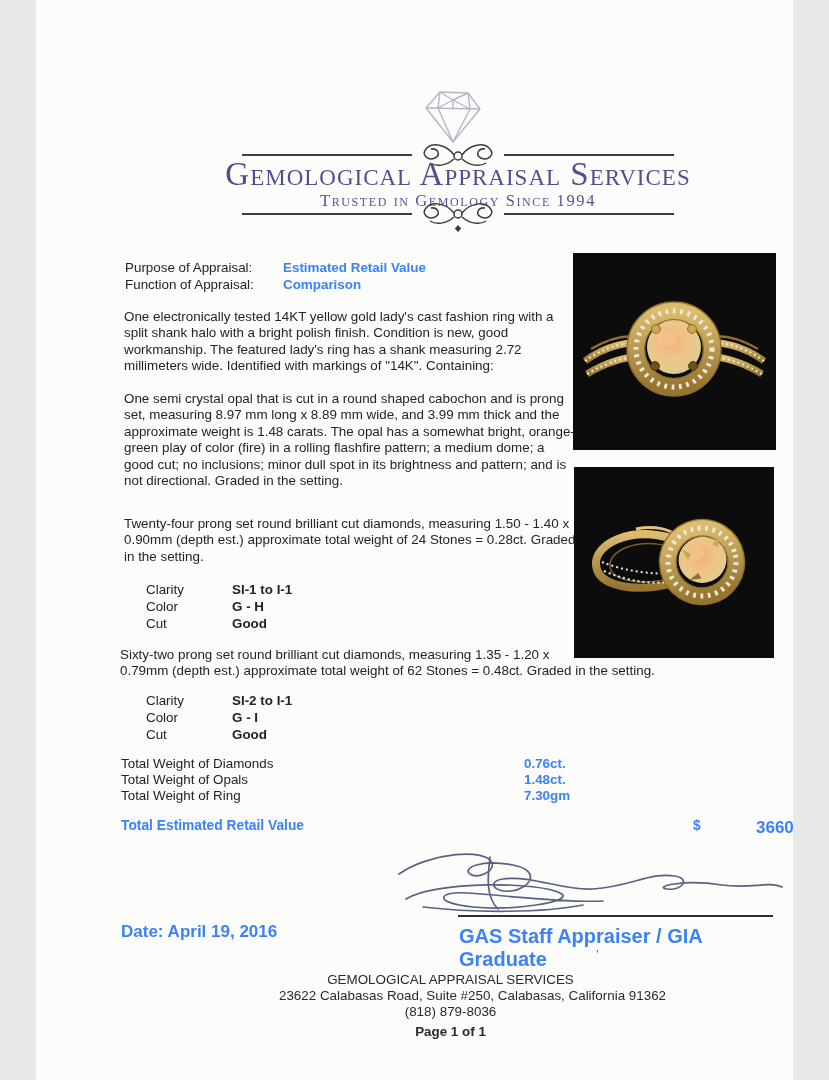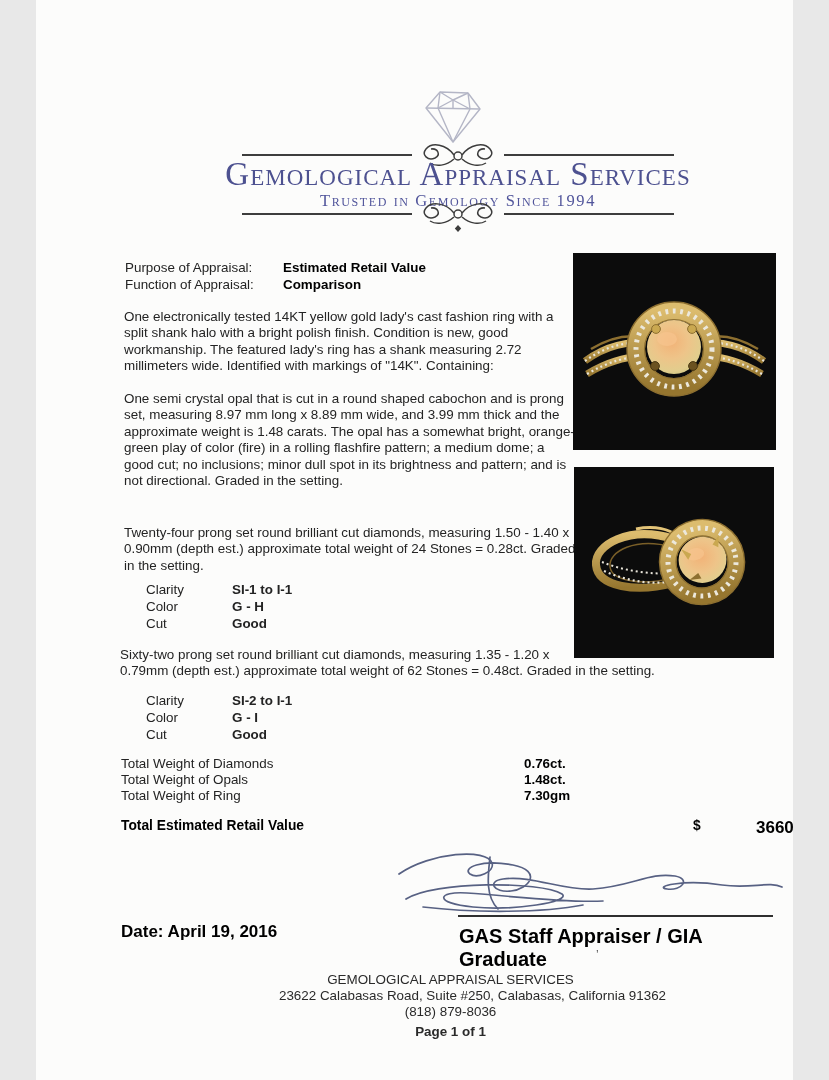--- a/index.html
+++ b/index.html
@@ -17,21 +17,21 @@
   }
   .brand-sub{
     font-family:"Liberation Serif",serif;font-variant:small-caps;
     font-size:16.5px;letter-spacing:1.6px;color:#51559b;text-align:center;
     white-space:nowrap;
   }
   .rule{height:2px;background:#3d3d3d;}
   
   .para{font-size:13.4px;line-height:16.4px;color:#242424;}
   .kv-label{display:inline-block;width:158px;}
-  .bold{font-weight:bold;color:#000000;}
+  .bold{font-weight:bold;color:#3b82f6;}
   .grade-row{line-height:17px;font-size:13.4px;}
   .grade-label{position:absolute;left:0;}
   .grade-value{position:absolute;left:86px;font-weight:bold;}
   .tot-row{font-size:13.4px;line-height:16.2px;}
   .photo{background:#0c0c0c;}
   .footer-line{width:829px;text-align:center;font-size:13.4px;color:#2a2a2a;}
   .spacer-float{float:right;width:202px;height:14px;}
 </style>
 </head>
 <body>
@@ -82,21 +82,21 @@
     </div>
     <div>
       <span class="kv-label">Function of Appraisal:</span><span class="bold">Comparison</span>
     </div>
   </div>
 
   <div class="abs para" style="left:88px;top:309px;width:452px;">One electronically tested 14KT yellow gold lady's cast fashion ring with a split shank halo with a bright polish finish. Condition is new, good workmanship. The featured lady's ring has a shank measuring 2.72 millimeters wide. Identified with markings of "14K".  Containing:</div>
 
   <div class="abs para" style="left:88px;top:391px;width:452px;">One semi crystal opal that is cut in a round shaped cabochon and is prong set, measuring 8.97 mm long x 8.89 mm wide, and 3.99 mm thick and the approximate weight is 1.48 carats. The opal has a somewhat bright, orange-green play of color (fire) in a rolling flashfire pattern; a medium dome; a good cut; no inclusions; minor dull spot in its brightness and pattern; and is not directional. Graded in the setting.</div>
 
-  <div class="abs para" style="left:88px;top:516px;width:452px;margin-top:9px;">Twenty-four prong set round brilliant cut diamonds, measuring 1.50 - 1.40 x 0.90mm (depth est.) approximate total weight of 24 Stones = 0.28ct. Graded in the setting.</div>
+  <div class="abs para" style="left:88px;top:516px;width:452px;">Twenty-four prong set round brilliant cut diamonds, measuring 1.50 - 1.40 x 0.90mm (depth est.) approximate total weight of 24 Stones = 0.28ct. Graded in the setting.</div>
 
   <div class="abs" style="left:110px;top:581px;width:300px;height:54px;">
     <div class="grade-row" style="position:absolute;top:0;width:300px;">
       <span class="grade-label">Clarity</span>
       <span class="grade-value">SI-1 to I-1</span>
     </div>
     <div class="grade-row" style="position:absolute;top:17px;width:300px;">
       <span class="grade-label">Color</span>
       <span class="grade-value">G - H</span>
     </div>

